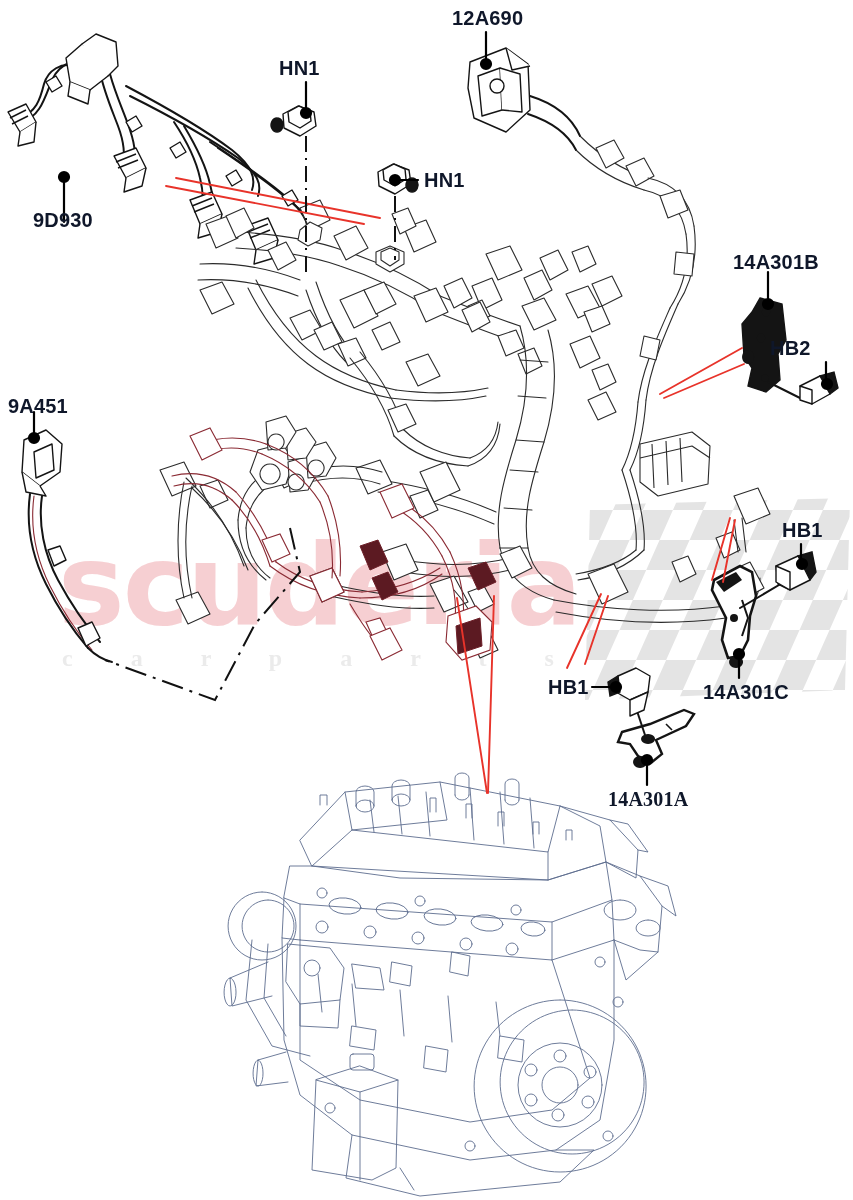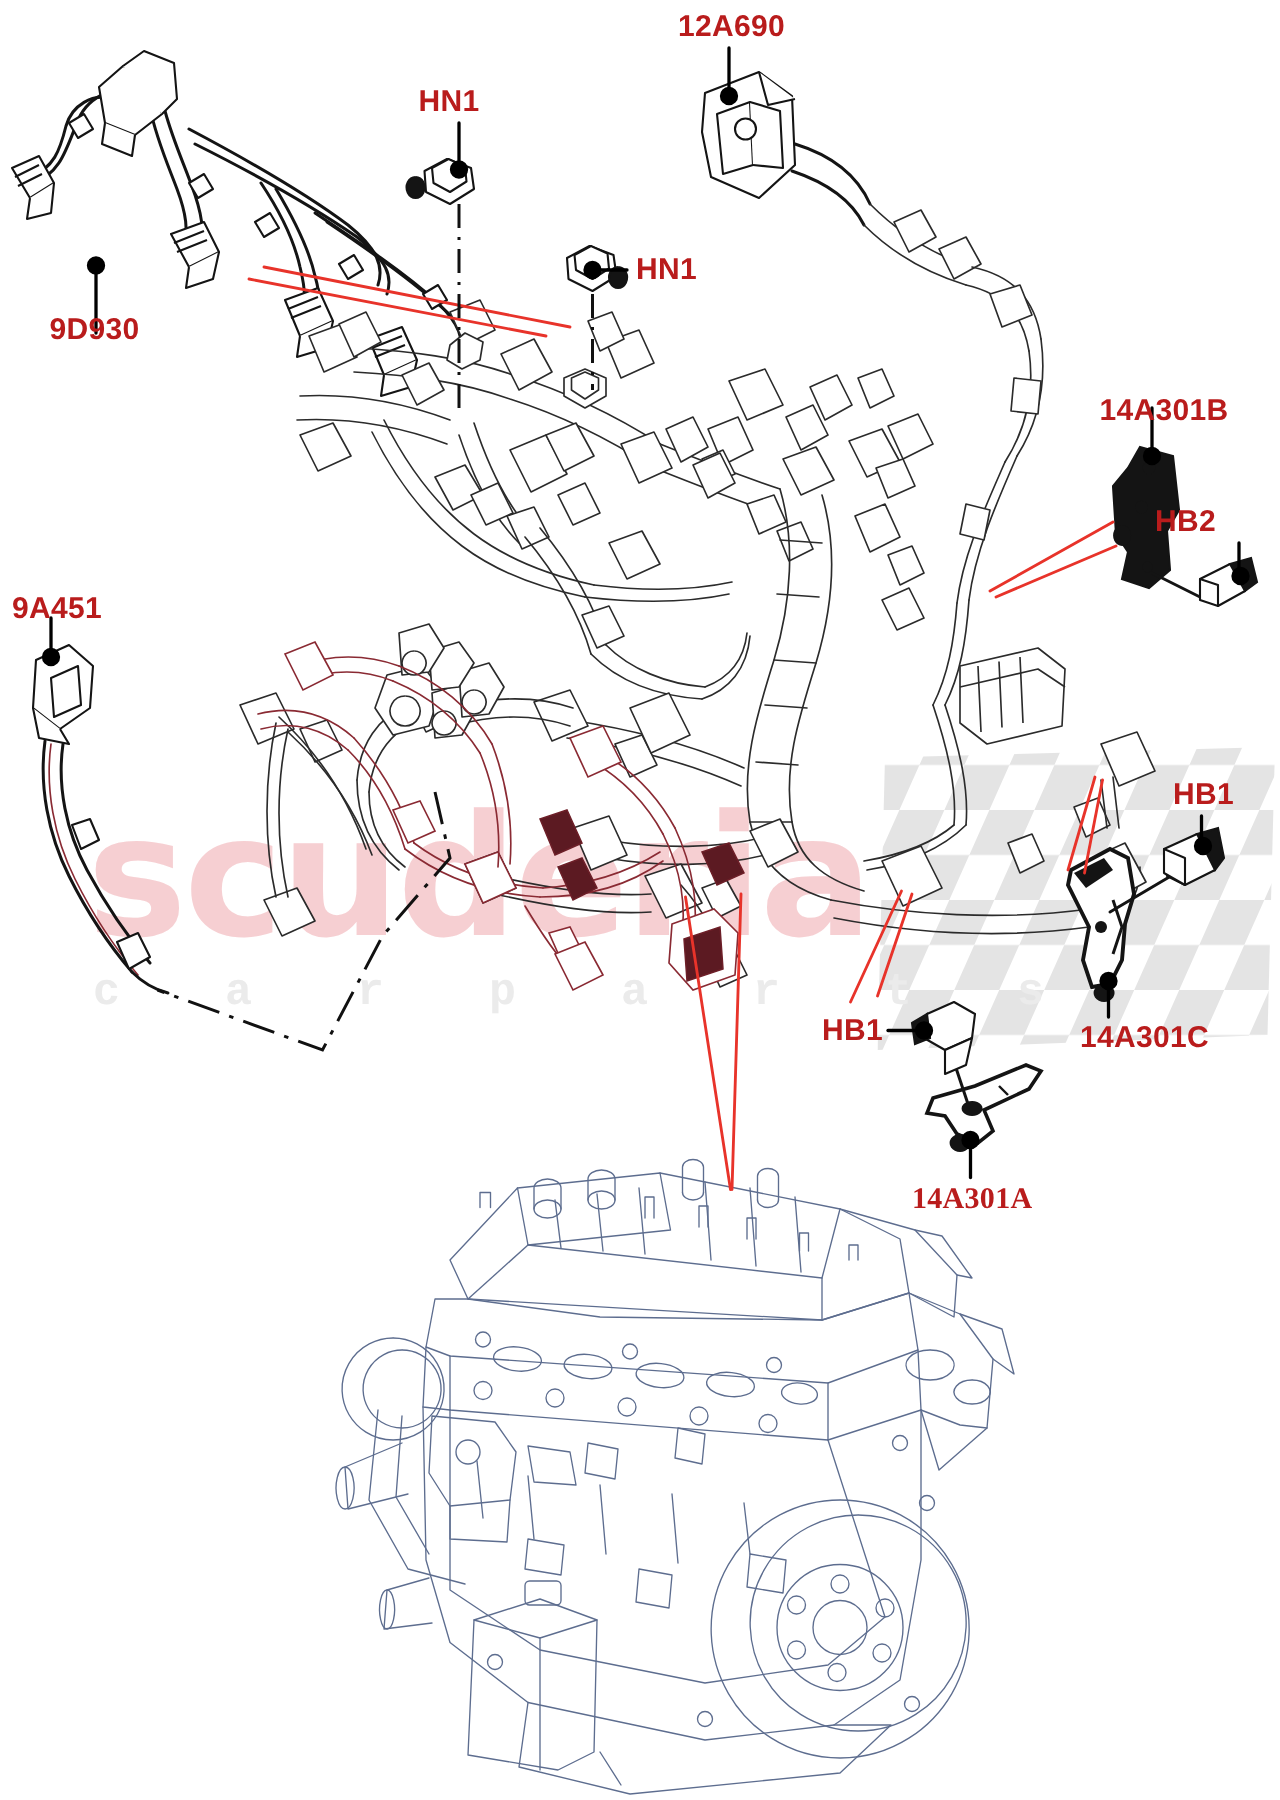--- a/index.html
+++ b/index.html
@@ -31,33 +31,33 @@
     letter-spacing:-2px;
     color:#f6cdd0;
     opacity:.95;
     font-family:"DejaVu Sans", sans-serif;
     white-space:nowrap;
   }
   .wm-carparts{
     position:absolute;
     left:62px;
     top:645px;
-    font-size:30px;
+    font-size:24px;
     font-weight:bold;
     letter-spacing:26px;
     color:#ebebeb;
-    font-family:Liberation Mono, monospace;
+    font-family:Liberation Serif, serif;
     white-space:nowrap;
   }
   
   .art{position:absolute;inset:0;z-index:2;}
   
   .label{
     position:absolute;
-    color:#b91c1c;
+    color:#0f172a;
     font-size:20px;
     font-weight:bold;
     font-family:"Liberation Sans", sans-serif;
     white-space:nowrap;
     letter-spacing:.2px;
     z-index:6;
     line-height:1;
   }
 </style>
 </head>
@@ -594,21 +594,21 @@
 
       <line x1="647" y1="785" x2="647" y2="762"></line>
       <circle cx="647" cy="760" r="5"></circle>
     </g>
   </svg>
 
   <div class="label" style="left:33px;  top:198px;margin-top:12px;">9D930</div>
   <div class="label" style="left:279px; top:58px;">HN1</div>
   <div class="label" style="left:452px; top:8px;">12A690</div>
   <div class="label" style="left:424px; top:170px;">HN1</div>
-  <div class="label" style="left:733px; top:264px;">14A301B</div>
+  <div class="label" style="left:733px; top:252px;">14A301B</div>
   <div class="label" style="left:770px; top:338px;text-align:center;">HB2</div>
   <div class="label" style="left:8px;   top:396px;">9A451</div>
   <div class="label" style="left:782px; top:520px;">HB1</div>
-  <div class="label" style="left:703px; top:682px;margin-left:17px;">14A301C</div>
+  <div class="label" style="left:703px; top:682px;">14A301C</div>
   <div class="label" style="left:548px; top:677px;">HB1</div>
   <div class="label" style="left:608px; top:789px;font-family:Liberation Serif, serif;">14A301A</div>
 
 </div>
 
 </body></html>

